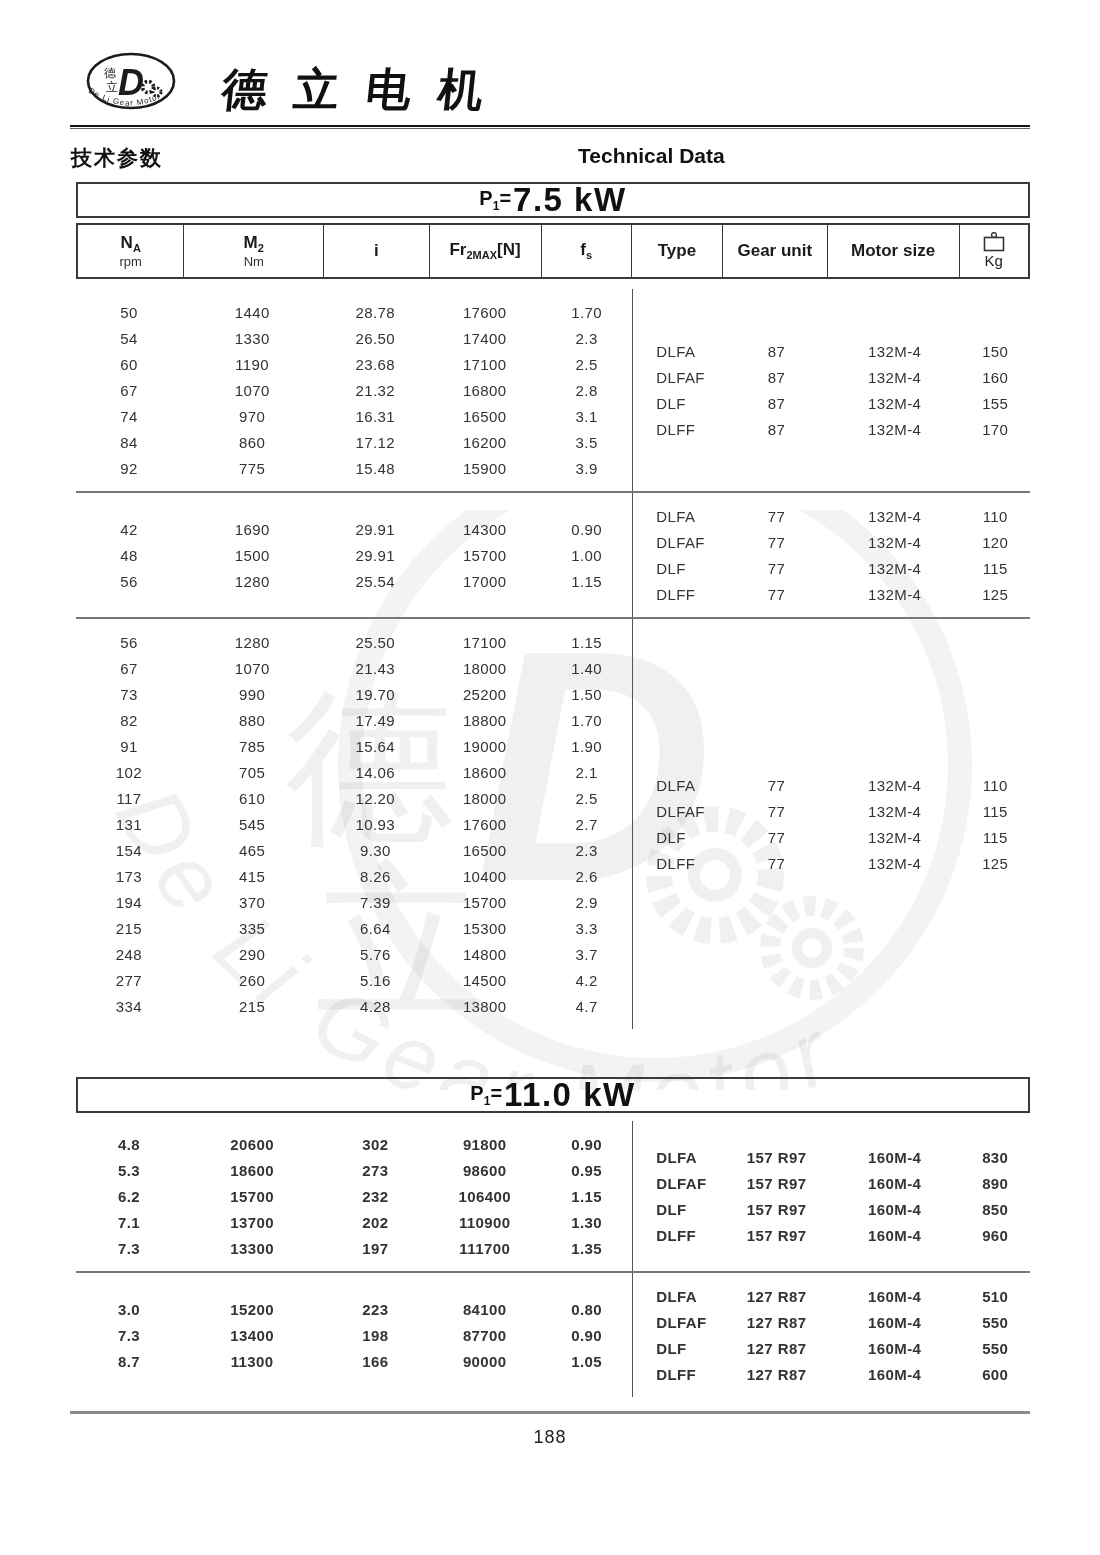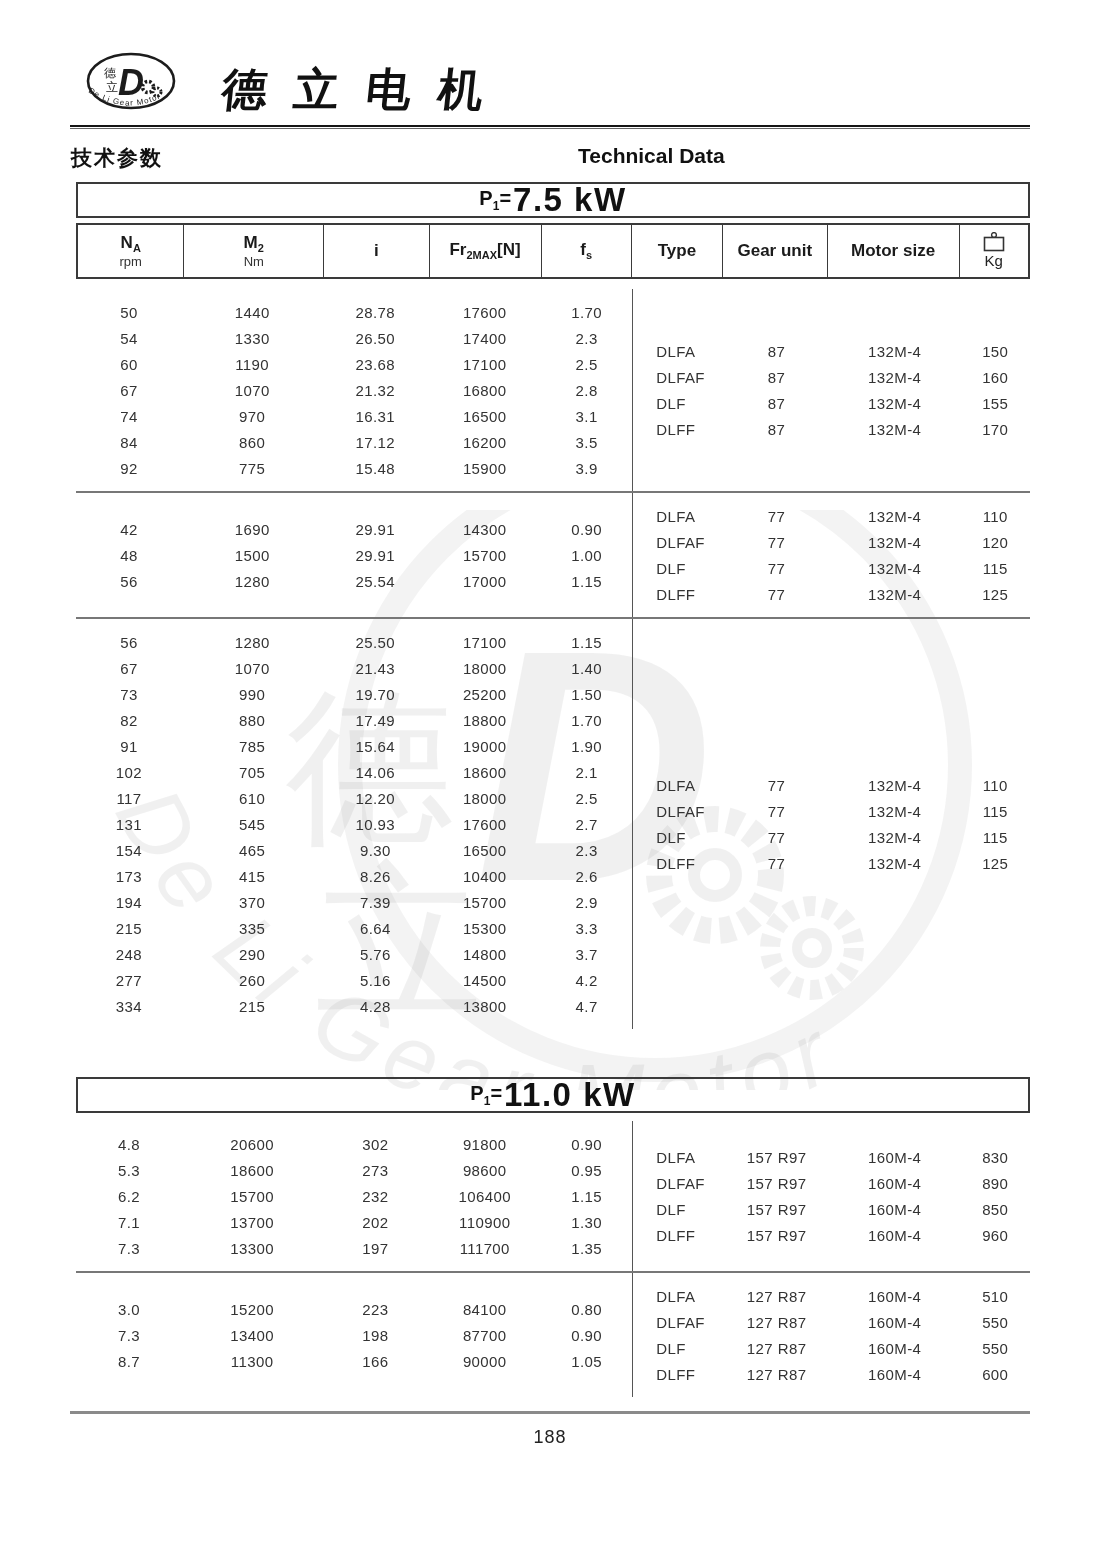--- a/index.html
+++ b/index.html
@@ -62,21 +62,21 @@
     display:grid; grid-template-columns:19.05% 25.25% 19.05% 20.3% 16.35%;
     grid-auto-rows:26px; align-content:center;
   }
   .dcell { display:flex; align-items:center; justify-content:center; font-size:15px; color:#333; letter-spacing:.4px; }
   .block-right { width:41.7%; border-left:1.5px solid #555; display:flex; align-items:center; padding:10px 0; }
   .type-grid { width:100%; display:grid; grid-template-columns:23% 26.3% 33.2% 17.5%; grid-auto-rows:26px; }
   .tcell { display:flex; align-items:center; justify-content:center; font-size:15px; color:#333; letter-spacing:.4px; }
   .tcell.c0 { justify-content:flex-start; padding-left:23px; }
 
   .power-section.second { margin-top:48px; }
-  .power-section.second .blocks { margin-top:8px; }
+  .power-section.second .blocks { margin-top:8px;font-weight:bold; }
 
   
   .page-footer { margin:14px 70px 0; }
   .footer-rule { height:3px; background:#8a8a8a; }
   .page-number { text-align:center; margin-top:13px; font-size:18px; color:#222; letter-spacing:1px; }
 </style>
 </head>
 <body>
 
 <svg class="watermark" viewBox="0 0 1000 580" aria-hidden="true">

